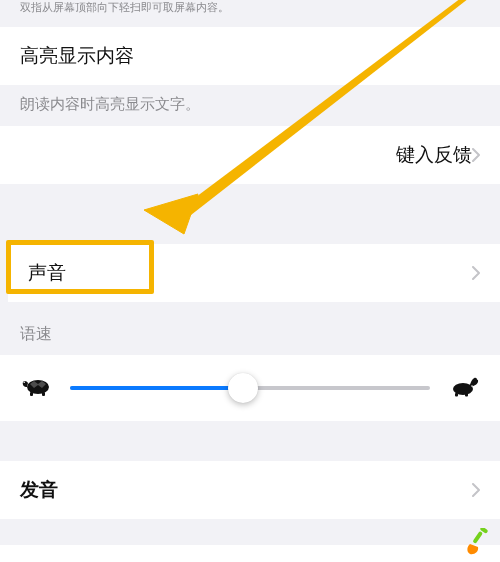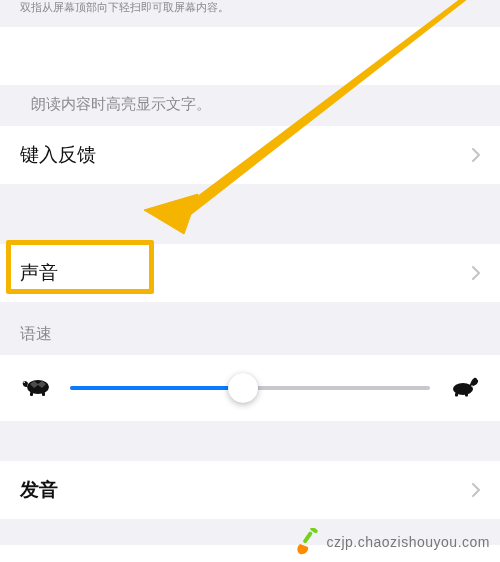--- a/index.html
+++ b/index.html
@@ -29,21 +29,21 @@
     gap: 6px;
   }
   .chevron {
     width: 8px; height: 14px;
     display: inline-block;
   }
   .chevron svg { display:block }
   .caption {
     color: #8a8a8e;
     font-size: 15px;
-    padding: 8px 20px 12px 31px;
+    padding: 8px 20px 12px 20px;
     line-height: 1.4;
   }
   .section-label {
     color: #8a8a8e;
     font-size: 16px;
     padding: 22px 32px 10px 20px;
   }
   .gap { height: 32px; background:#f2f2f6; }
 
   
@@ -134,39 +134,40 @@
   }
 </style>
 </head>
 <body>
 
 <div class="top-caption">
   <span>双指从屏幕顶部向下轻扫即可取屏幕内容。</span>
 </div>
 
 <div class="row clickable" style="height:58px;">
+  <span>高亮显示内容</span>
 </div>
 <div class="caption">
   <span>朗读内容时高亮显示文字。</span>
 </div>
 
-<div class="row clickable" style="height:58px;">
+<div class="row clickable" style="height:58px;justify-content:flex-end;">
   <span>键入反馈</span>
   <span class="right">
     <span class="chevron">
       <svg viewBox="0 0 8 14">
           <path d="M1 1l6 6-6 6" stroke="#c4c4c8" stroke-width="2" fill="none" stroke-linecap="round" stroke-linejoin="round"></path>
         </svg>
     </span>
   </span>
 </div>
 
 <div class="gap" style="height:60px"></div>
 
-<div class="row clickable" style="height:58px;">
+<div class="row clickable" style="height:58px;margin-left:8px;">
   <span>声音</span>
   <span class="right">
     <span class="chevron">
       <svg viewBox="0 0 8 14">
           <path d="M1 1l6 6-6 6" stroke="#c4c4c8" stroke-width="2" fill="none" stroke-linecap="round" stroke-linejoin="round"></path>
         </svg>
     </span>
   </span>
 </div>
 
@@ -235,14 +236,13 @@
 </svg>
 
 <div class="watermark">
   <svg width="28" height="28" viewBox="0 0 28 28">
     <g>
       <rect x="14" y="3" width="4" height="13" rx="2" fill="#75d11c" transform="rotate(35 16 9)"></rect>
       <path d="M8 16 C5 18 4 24 8 26 C12 27 17 24 16 19 Z" fill="#ff8b00"></path>
       <rect x="18" y="0" width="8" height="4" rx="2" fill="#75d11c" transform="rotate(35 22 2)"></rect>
     </g>
   </svg>
-  <span class="wm-text">czjp.chaozishouyou.com</span>
 </div>
 
 </body></html>

